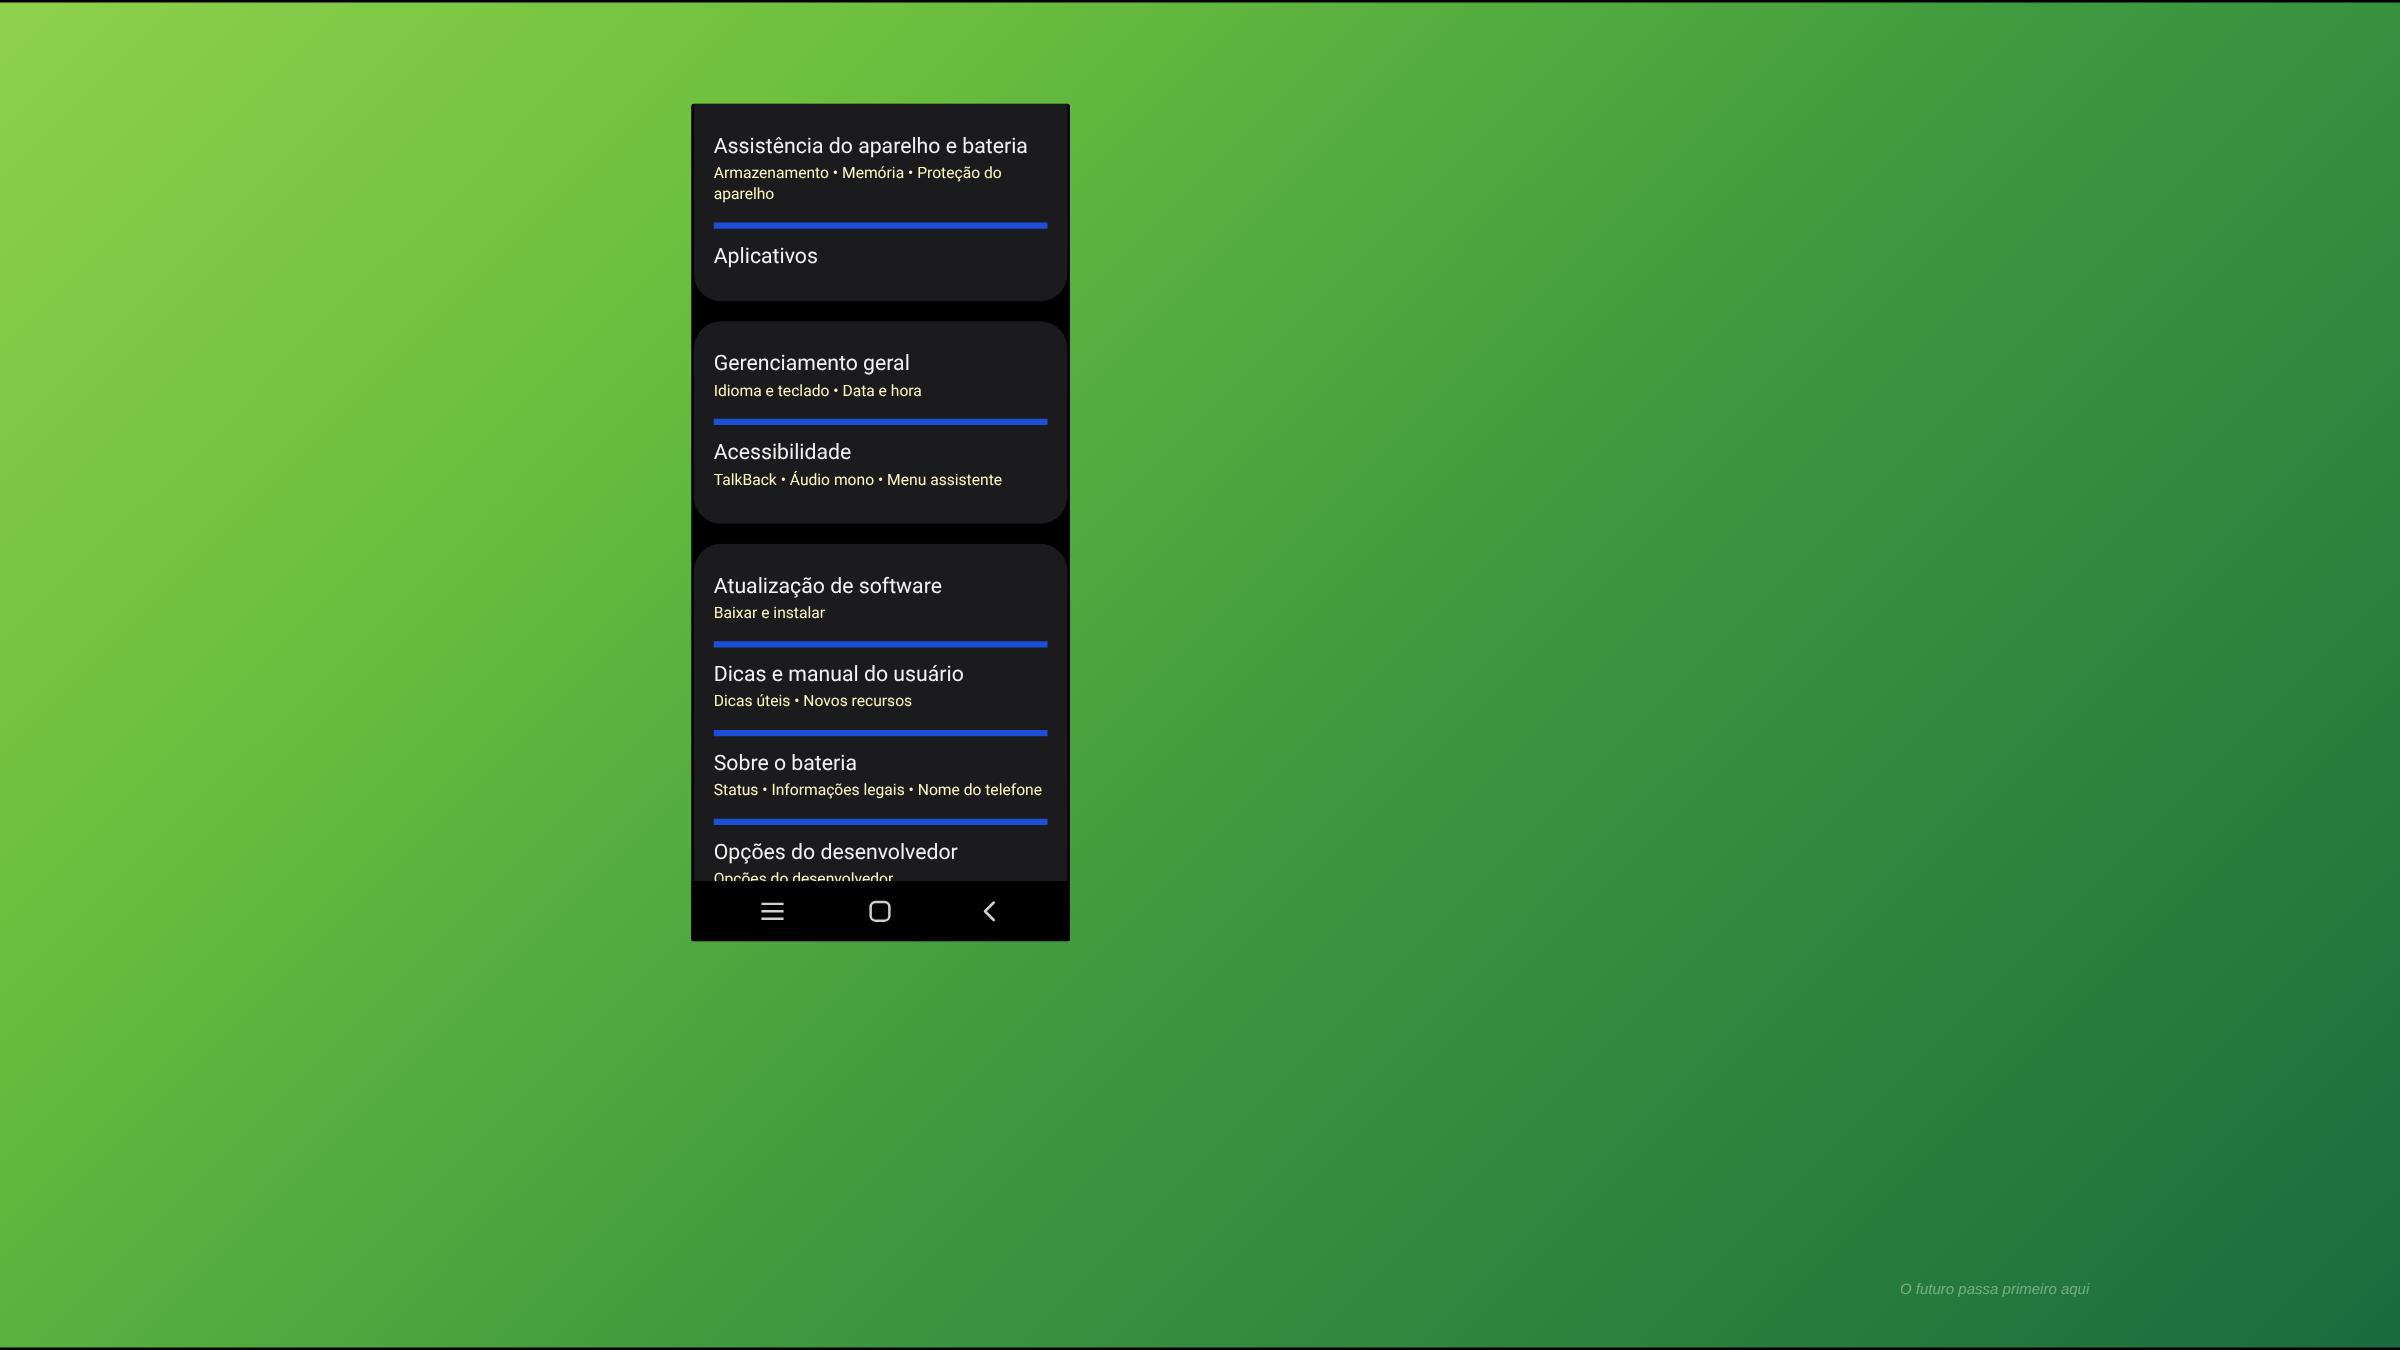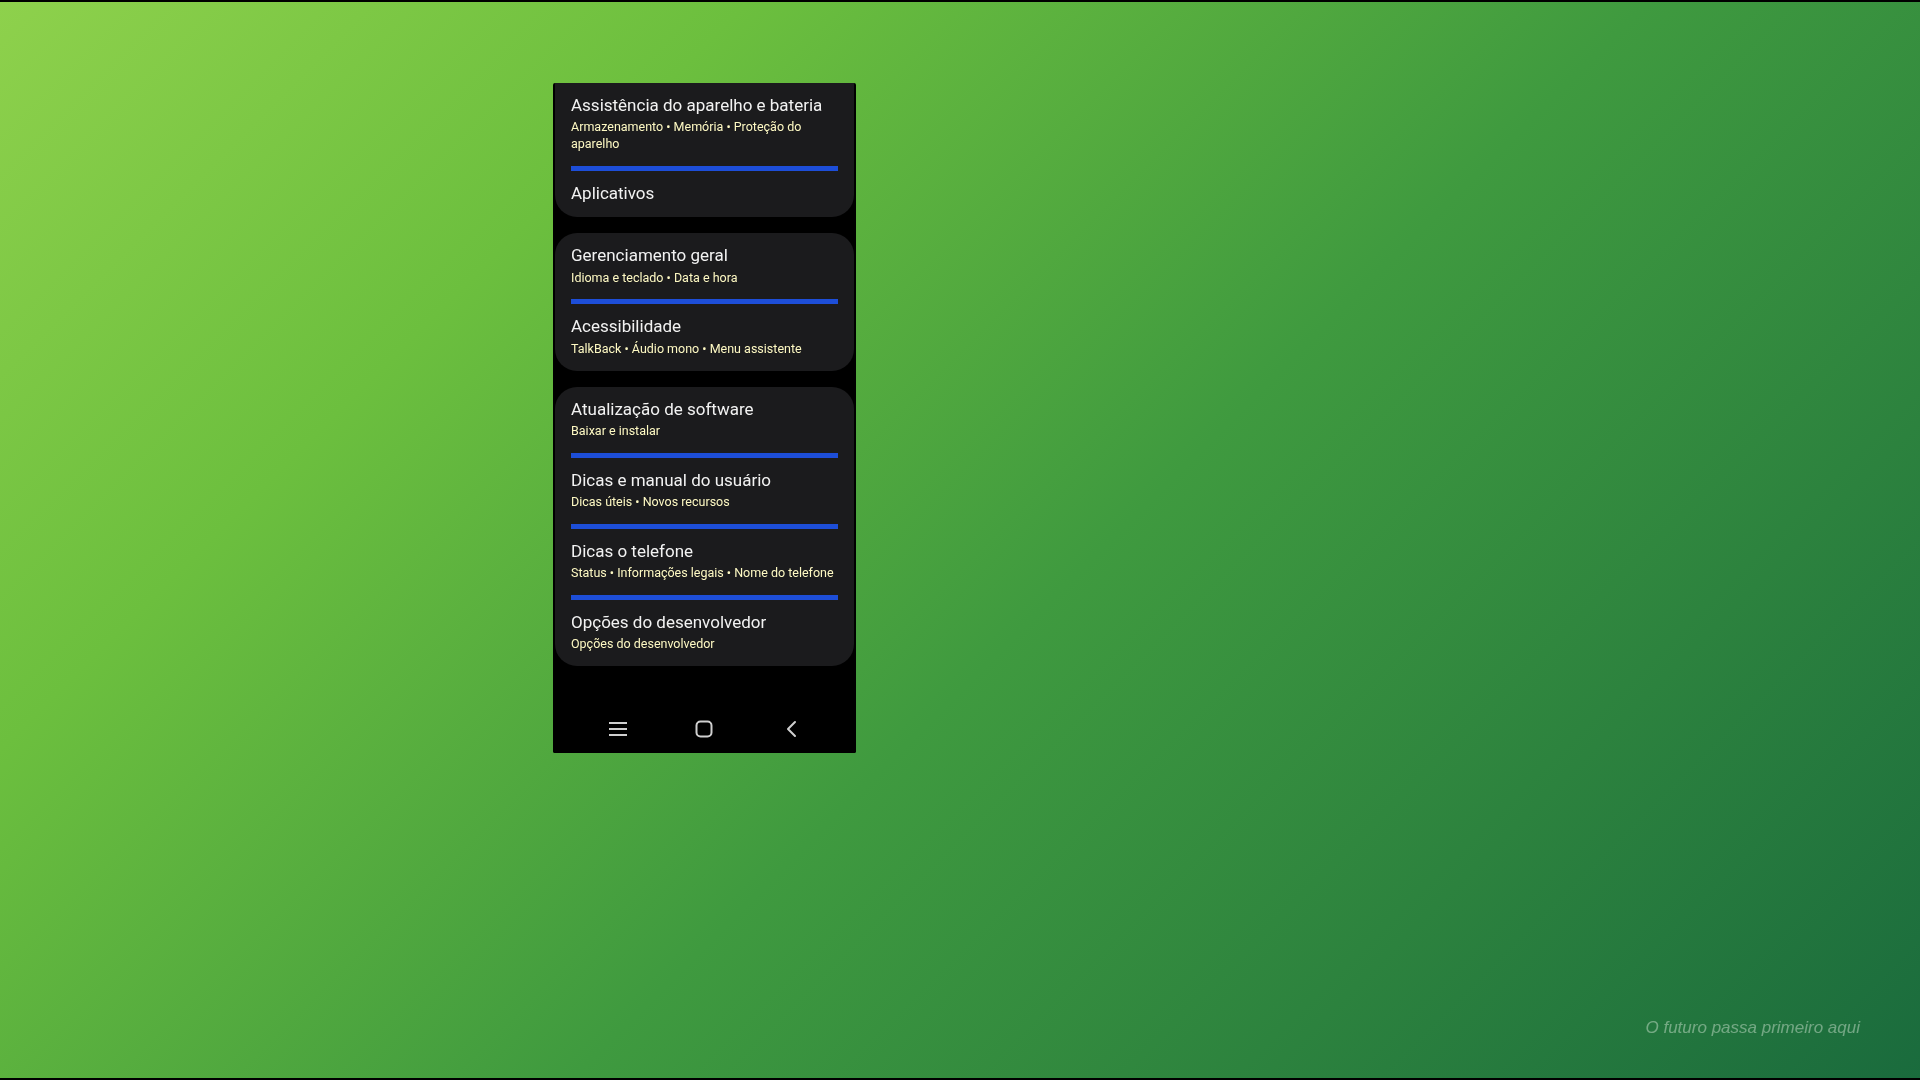--- a/index.html
+++ b/index.html
@@ -41,21 +41,21 @@
   .groups {
     position: absolute;
     top: 0; left: 0; right: 0;
     bottom: 48px;
     overflow: hidden;
   }
   .group {
     background: #1b1b1d;
     border-radius: 22px;
     margin: 0 2px 16px 2px;
-    padding: 0 16px;
+    padding: 12px 16px;
   }
   .group:first-child { border-top-left-radius: 0; border-top-right-radius: 0; margin-top: 0; }
   .item {
     padding: 12px 0 13px 0;
   }
   .item + .item {
     border-top: 5px solid #1d4ed8;
   }
   .item .title {
     font-size: 17px;
@@ -127,25 +127,24 @@
   }
   .wm-text .l2 {
     font-size: 30px;
     font-weight: 800;
     font-style: italic;
     letter-spacing: 1px;
     line-height: 0.95;
   }
   .wm-tag {
     margin-top: 8px;
-    font-size: 17px;
+    font-size: 12px;
     font-style: italic;
     color: #d9e9d9;
     white-space: nowrap;
-    text-align: right;
   }
 </style>
 </head>
 <body>
 
 <div class="frame">
   <div class="bg"></div>
   <div class="letterbox-top"></div>
   <div class="letterbox-bottom"></div>
 
@@ -176,21 +175,21 @@
       <div class="group">
         <div class="item">
           <div class="title">Atualização de software</div>
           <div class="subtitle">Baixar e instalar</div>
         </div>
         <div class="item">
           <div class="title">Dicas e manual do usuário</div>
           <div class="subtitle">Dicas úteis  •  Novos recursos</div>
         </div>
         <div class="item">
-          <div class="title">Dicas o telefone</div>
+          <div class="title">Sobre o bateria</div>
           <div class="subtitle">Status  •  Informações legais  •  Nome do telefone</div>
         </div>
         <div class="item">
           <div class="title">Opções do desenvolvedor</div>
           <div class="subtitle">Opções do desenvolvedor</div>
         </div>
       </div>
 
     </div>
 

